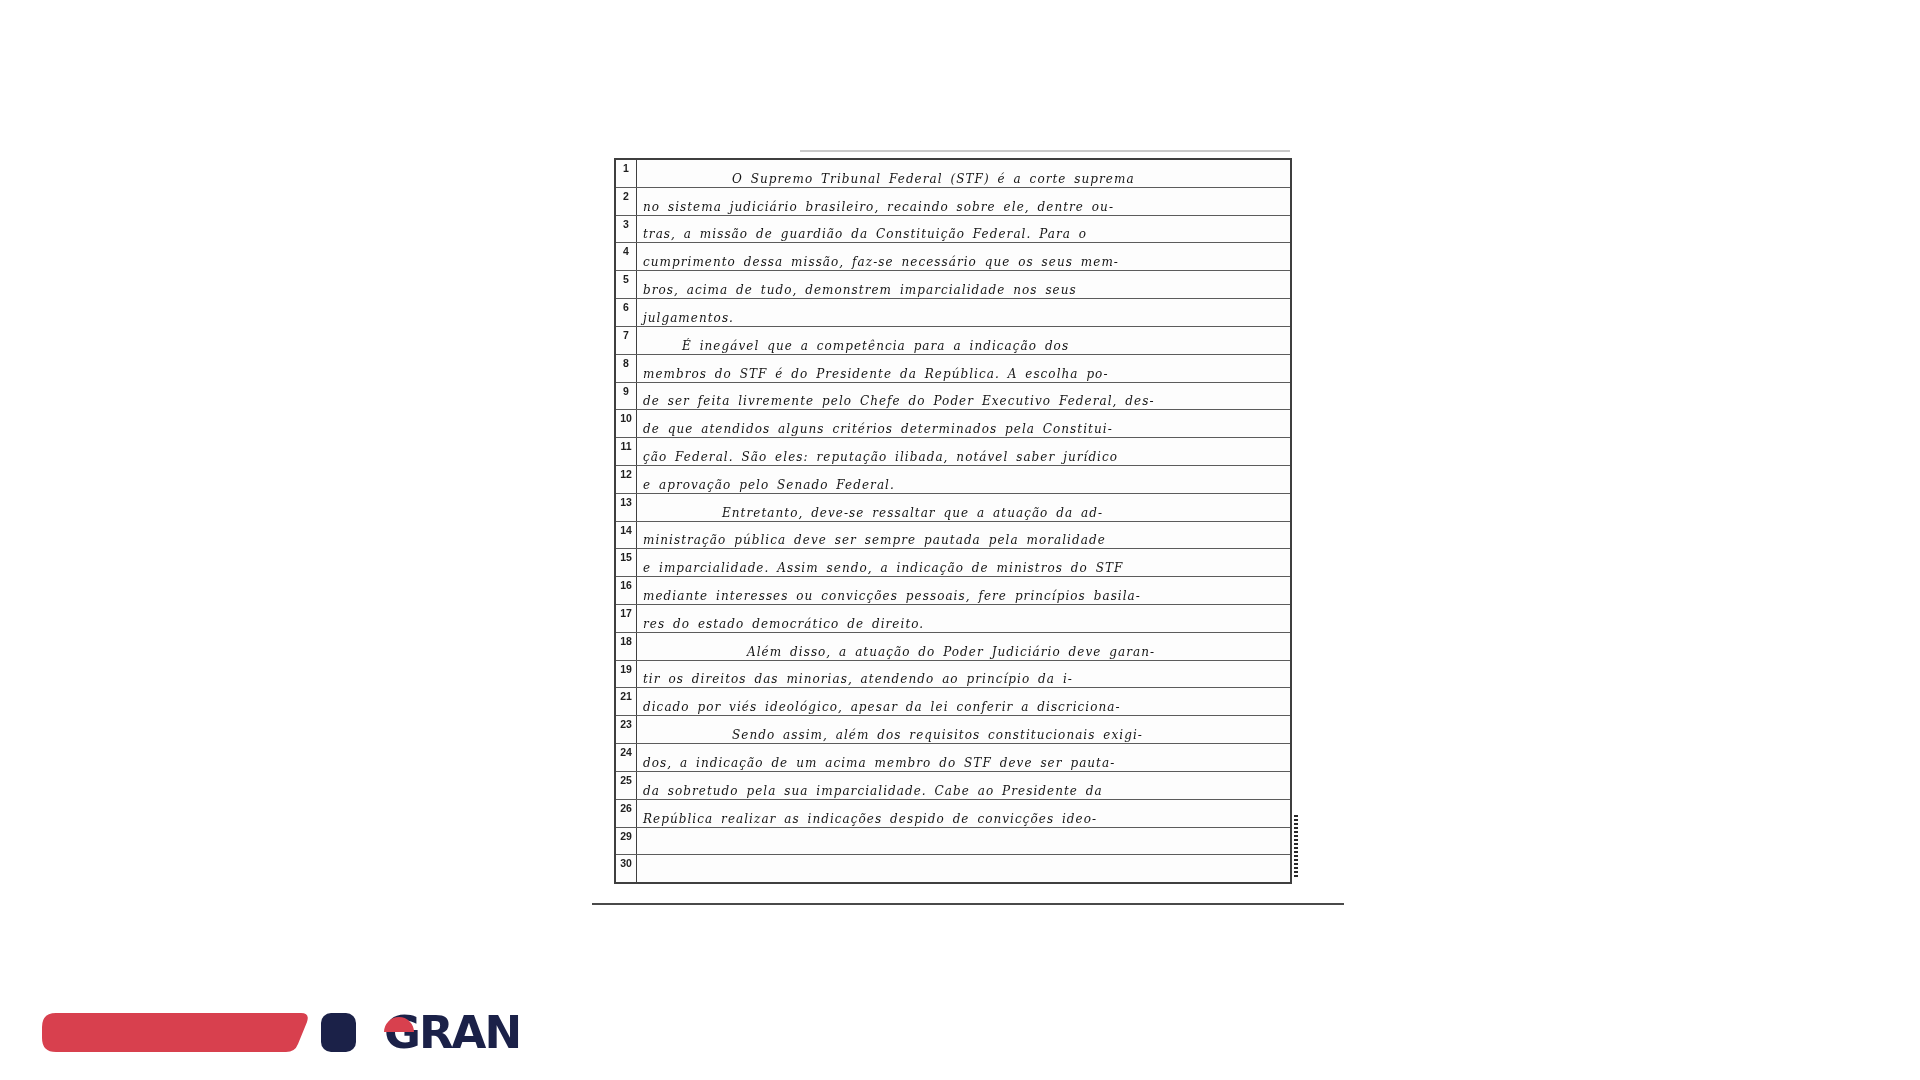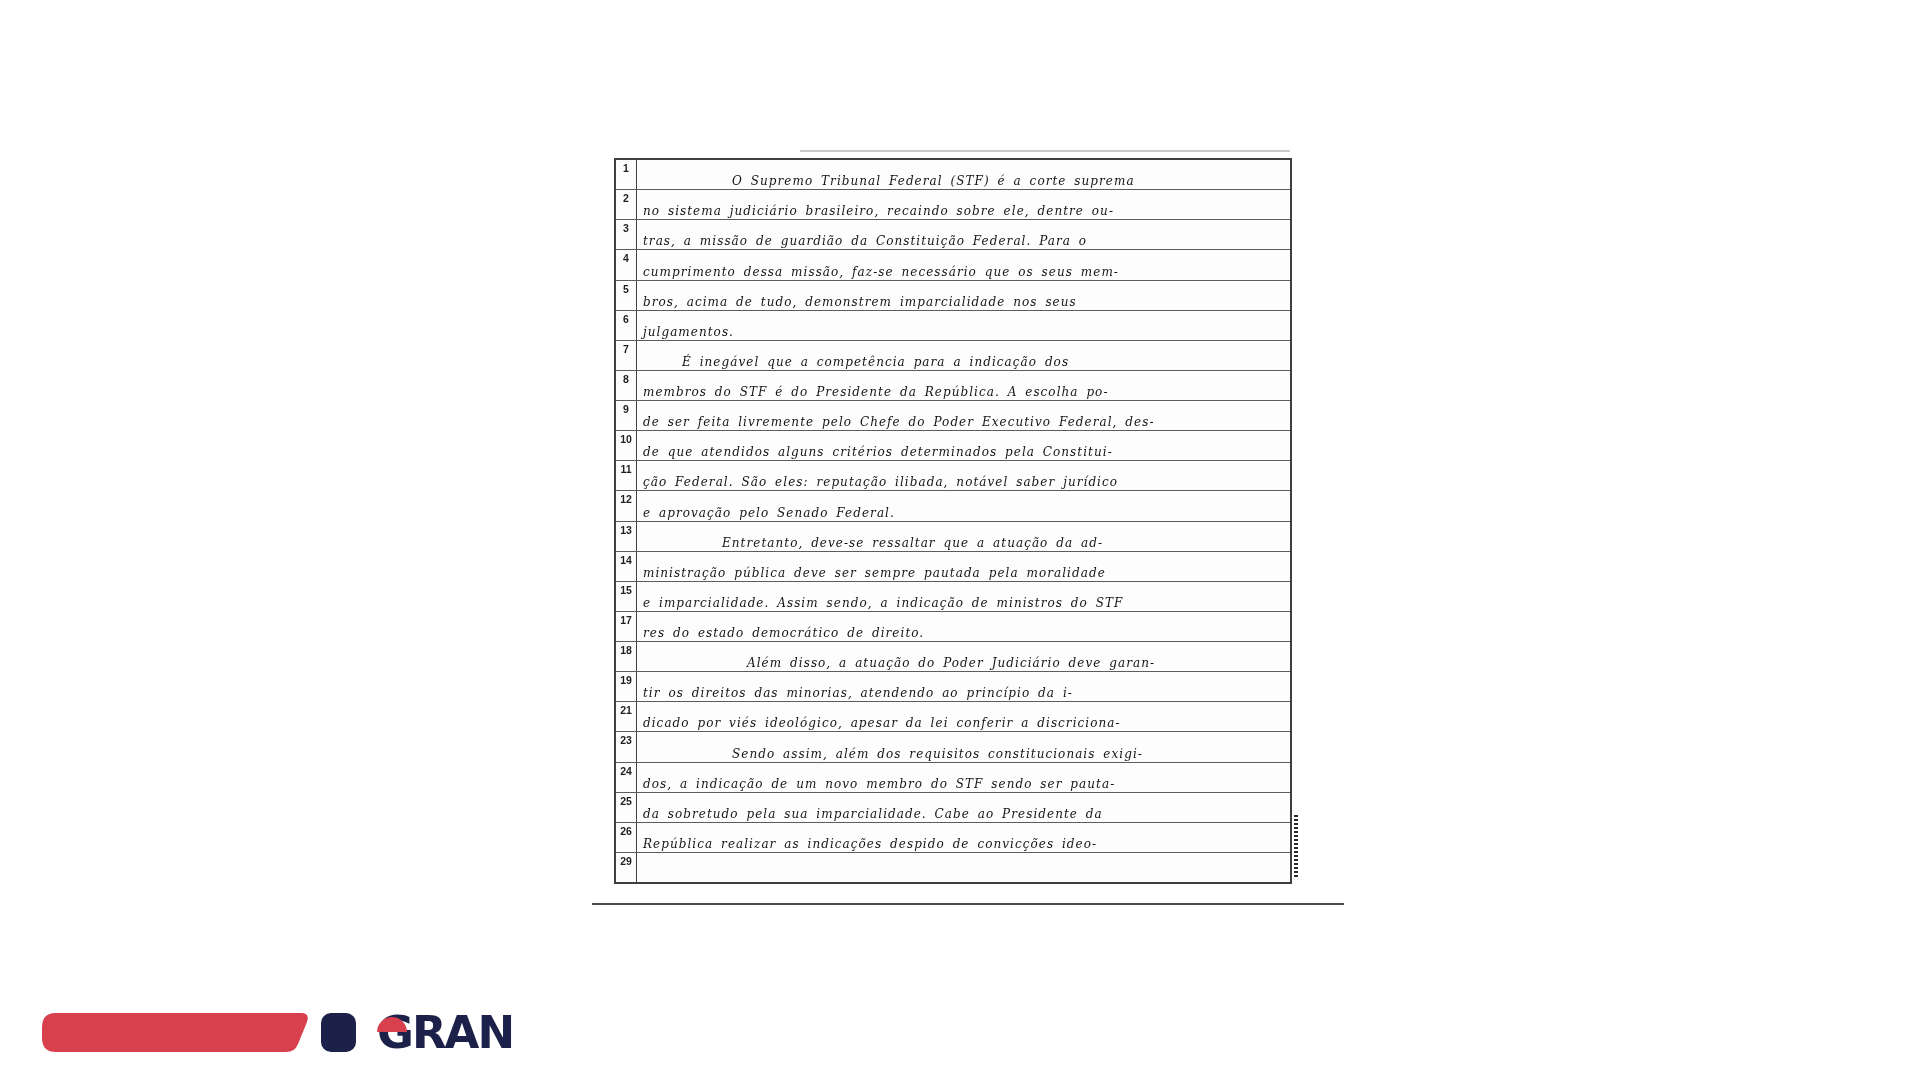--- a/index.html
+++ b/index.html
@@ -75,21 +75,21 @@
   }
   .logo-bar { width:268px; height:39px; display:block; }
   .logo-square { width:35px; height:39px; border-radius:10px; }
   .logo-word {
     position:relative;
     font-family:"DejaVu Sans", sans-serif;
     font-weight:800;
     font-size:45px;
     line-height:39px;
     letter-spacing:-2px;
-    margin-left:10px;
+    margin-left:17px;
   }
   .g-accent {
     position:absolute; left:0px; top:4px;
     width:30px; height:15px;
     border-radius:16px 16px 0 0;
   }
 </style>
 </head>
 <body>
 
@@ -151,20 +151,24 @@
       </div>
       <div class="row">
         <div class="num">14</div>
         <div class="txt">ministração pública deve ser sempre pautada pela moralidade</div>
       </div>
       <div class="row">
         <div class="num">15</div>
         <div class="txt">e imparcialidade. Assim sendo, a indicação de ministros do STF</div>
       </div>
       <div class="row">
+        <div class="num">16</div>
+        <div class="txt">mediante interesses ou convicções pessoais, fere princípios basila-</div>
+      </div>
+      <div class="row">
         <div class="num">17</div>
         <div class="txt">res do estado democrático de direito.</div>
       </div>
       <div class="row">
         <div class="num">18</div>
         <div class="txt" style="padding-left: 110px;">Além disso, a atuação do Poder Judiciário deve garan-</div>
       </div>
       <div class="row">
         <div class="num">19</div>
         <div class="txt">tir os direitos das minorias, atendendo ao princípio da i-</div>
@@ -172,32 +176,36 @@
       <div class="row">
         <div class="num">21</div>
         <div class="txt">dicado por viés ideológico, apesar da lei conferir a discriciona-</div>
       </div>
       <div class="row">
         <div class="num">23</div>
         <div class="txt" style="padding-left: 95px;">Sendo assim, além dos requisitos constitucionais exigi-</div>
       </div>
       <div class="row">
         <div class="num">24</div>
-        <div class="txt">dos, a indicação de um novo membro do STF sendo ser pauta-</div>
+        <div class="txt">dos, a indicação de um acima membro do STF deve ser pauta-</div>
       </div>
       <div class="row">
         <div class="num">25</div>
         <div class="txt">da sobretudo pela sua imparcialidade. Cabe ao Presidente da</div>
       </div>
       <div class="row">
         <div class="num">26</div>
         <div class="txt">República realizar as indicações despido de convicções ideo-</div>
       </div>
       <div class="row">
         <div class="num">29</div>
+        <div class="txt"></div>
+      </div>
+      <div class="row">
+        <div class="num">30</div>
         <div class="txt"></div>
       </div>
     </div>
 </div>
 
 <div class="edge-code"></div>
 
 <div class="bottom-rule"></div>
 
 <div class="logo">

